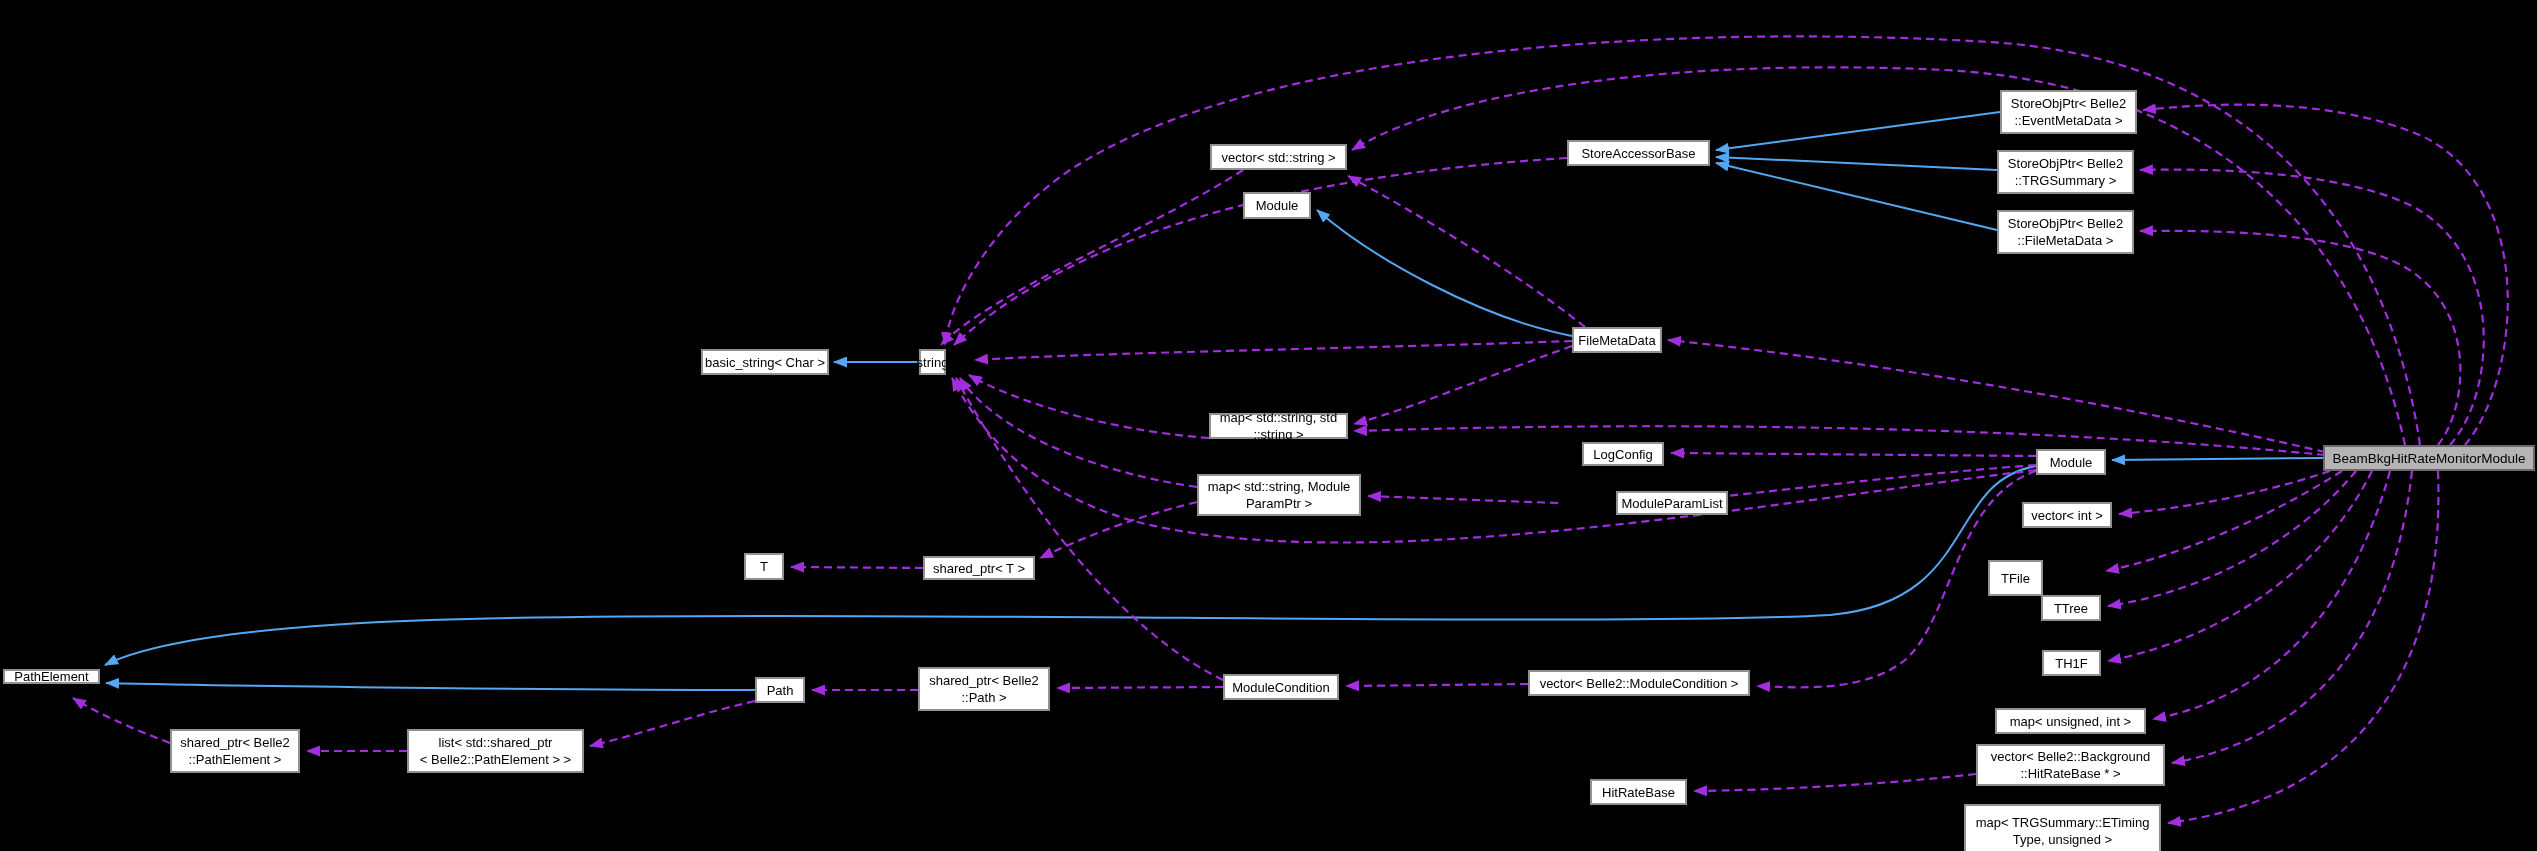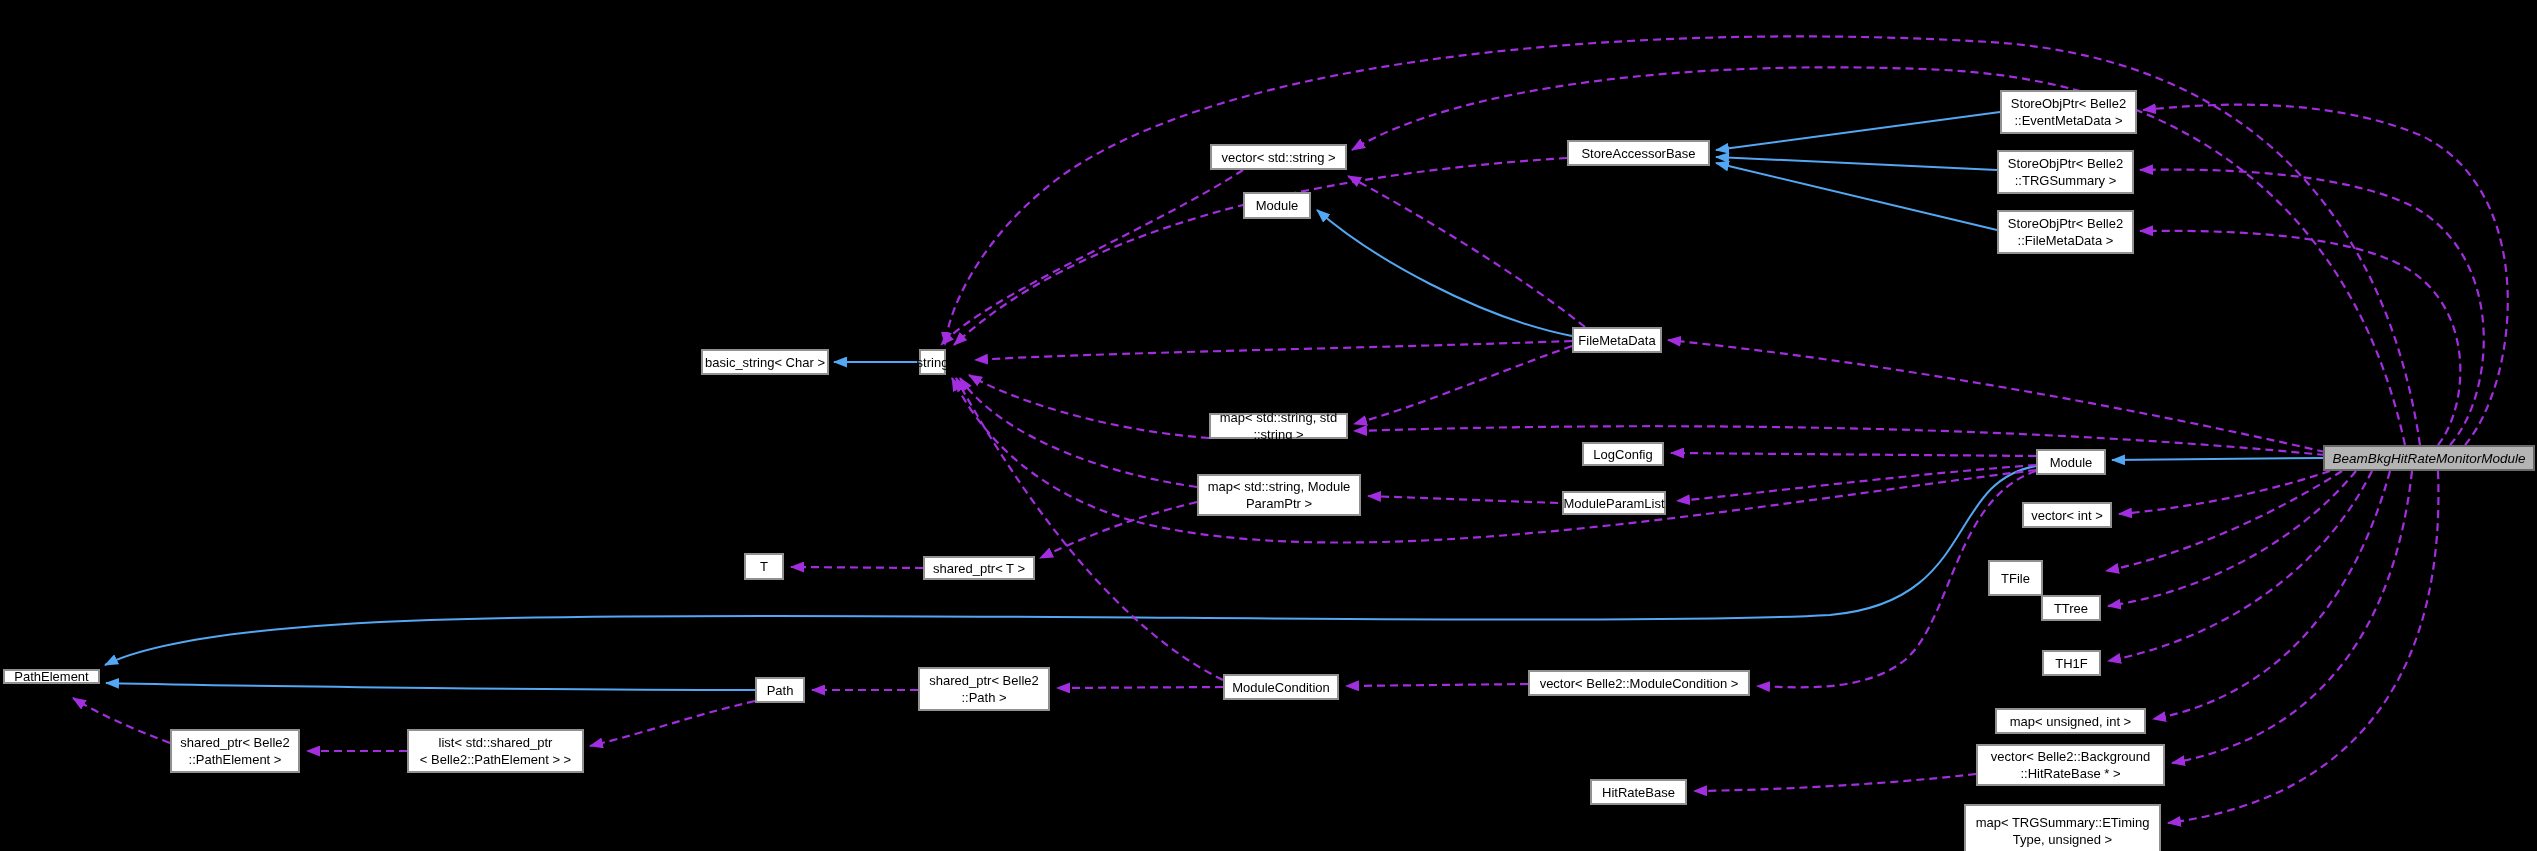--- a/index.html
+++ b/index.html
@@ -23,21 +23,20 @@
     color:#000000;
     font-size:13px;line-height:17px;
     white-space:pre;
     padding:1px 3px;
     cursor:pointer;
   }
   .node.main{
     background:#b4b4b4;
     border:2px solid #696969;
     font-size:13.5px;
-    font-style:italic;
   }
 </style>
 </head>
 <body>
 
 <div id="canvas">
 
   <svg id="edges" viewBox="0 0 2537 851">
     <defs>
       <marker id="arrowM" markerUnits="userSpaceOnUse" markerWidth="15" markerHeight="11" refX="13" refY="5.5" orient="auto">
@@ -105,21 +104,21 @@
   <div class="node" style="left:1210px;top:144px;width:137px;height:26px">vector&lt; std::string &gt;</div>
   <div class="node" style="left:1243px;top:192px;width:68px;height:27px">Module</div>
   <div class="node" style="left:1572px;top:327px;width:90px;height:26px">FileMetaData</div>
   <div class="node" style="left:701px;top:349px;width:128px;height:26px">basic_string&lt; Char &gt;</div>
   <div class="node" style="left:919px;top:349px;width:27px;height:26px">string</div>
   <div class="node" style="left:1209px;top:413px;width:139px;height:26px">map&lt; std::string, std
 ::string &gt;</div>
   <div class="node" style="left:1582px;top:442px;width:82px;height:24px">LogConfig</div>
   <div class="node" style="left:1197px;top:474px;width:164px;height:42px">map&lt; std::string, Module
 ParamPtr &gt;</div>
-  <div class="node" style="left:1562px;top:491px;width:104px;height:24px">ModuleParamList</div>
+  <div class="node" style="left:1616px;top:491px;width:112px;height:24px">ModuleParamList</div>
   <div class="node" style="left:2036px;top:449px;width:70px;height:26px">Module</div>
   <div class="node main" style="left:2323px;top:445px;width:212px;height:26px">BeamBkgHitRateMonitorModule</div>
   <div class="node" style="left:2022px;top:502px;width:90px;height:26px">vector&lt; int &gt;</div>
   <div class="node" style="left:1988px;top:560px;width:55px;height:36px">TFile</div>
   <div class="node" style="left:2041px;top:595px;width:60px;height:26px">TTree</div>
   <div class="node" style="left:2042px;top:650px;width:59px;height:26px">TH1F</div>
   <div class="node" style="left:1995px;top:708px;width:151px;height:26px">map&lt; unsigned, int &gt;</div>
   <div class="node" style="left:1976px;top:744px;width:189px;height:42px">vector&lt; Belle2::Background
 ::HitRateBase * &gt;</div>
   <div class="node" style="left:1964px;top:804px;width:197px;height:54px">map&lt; TRGSummary::ETiming

